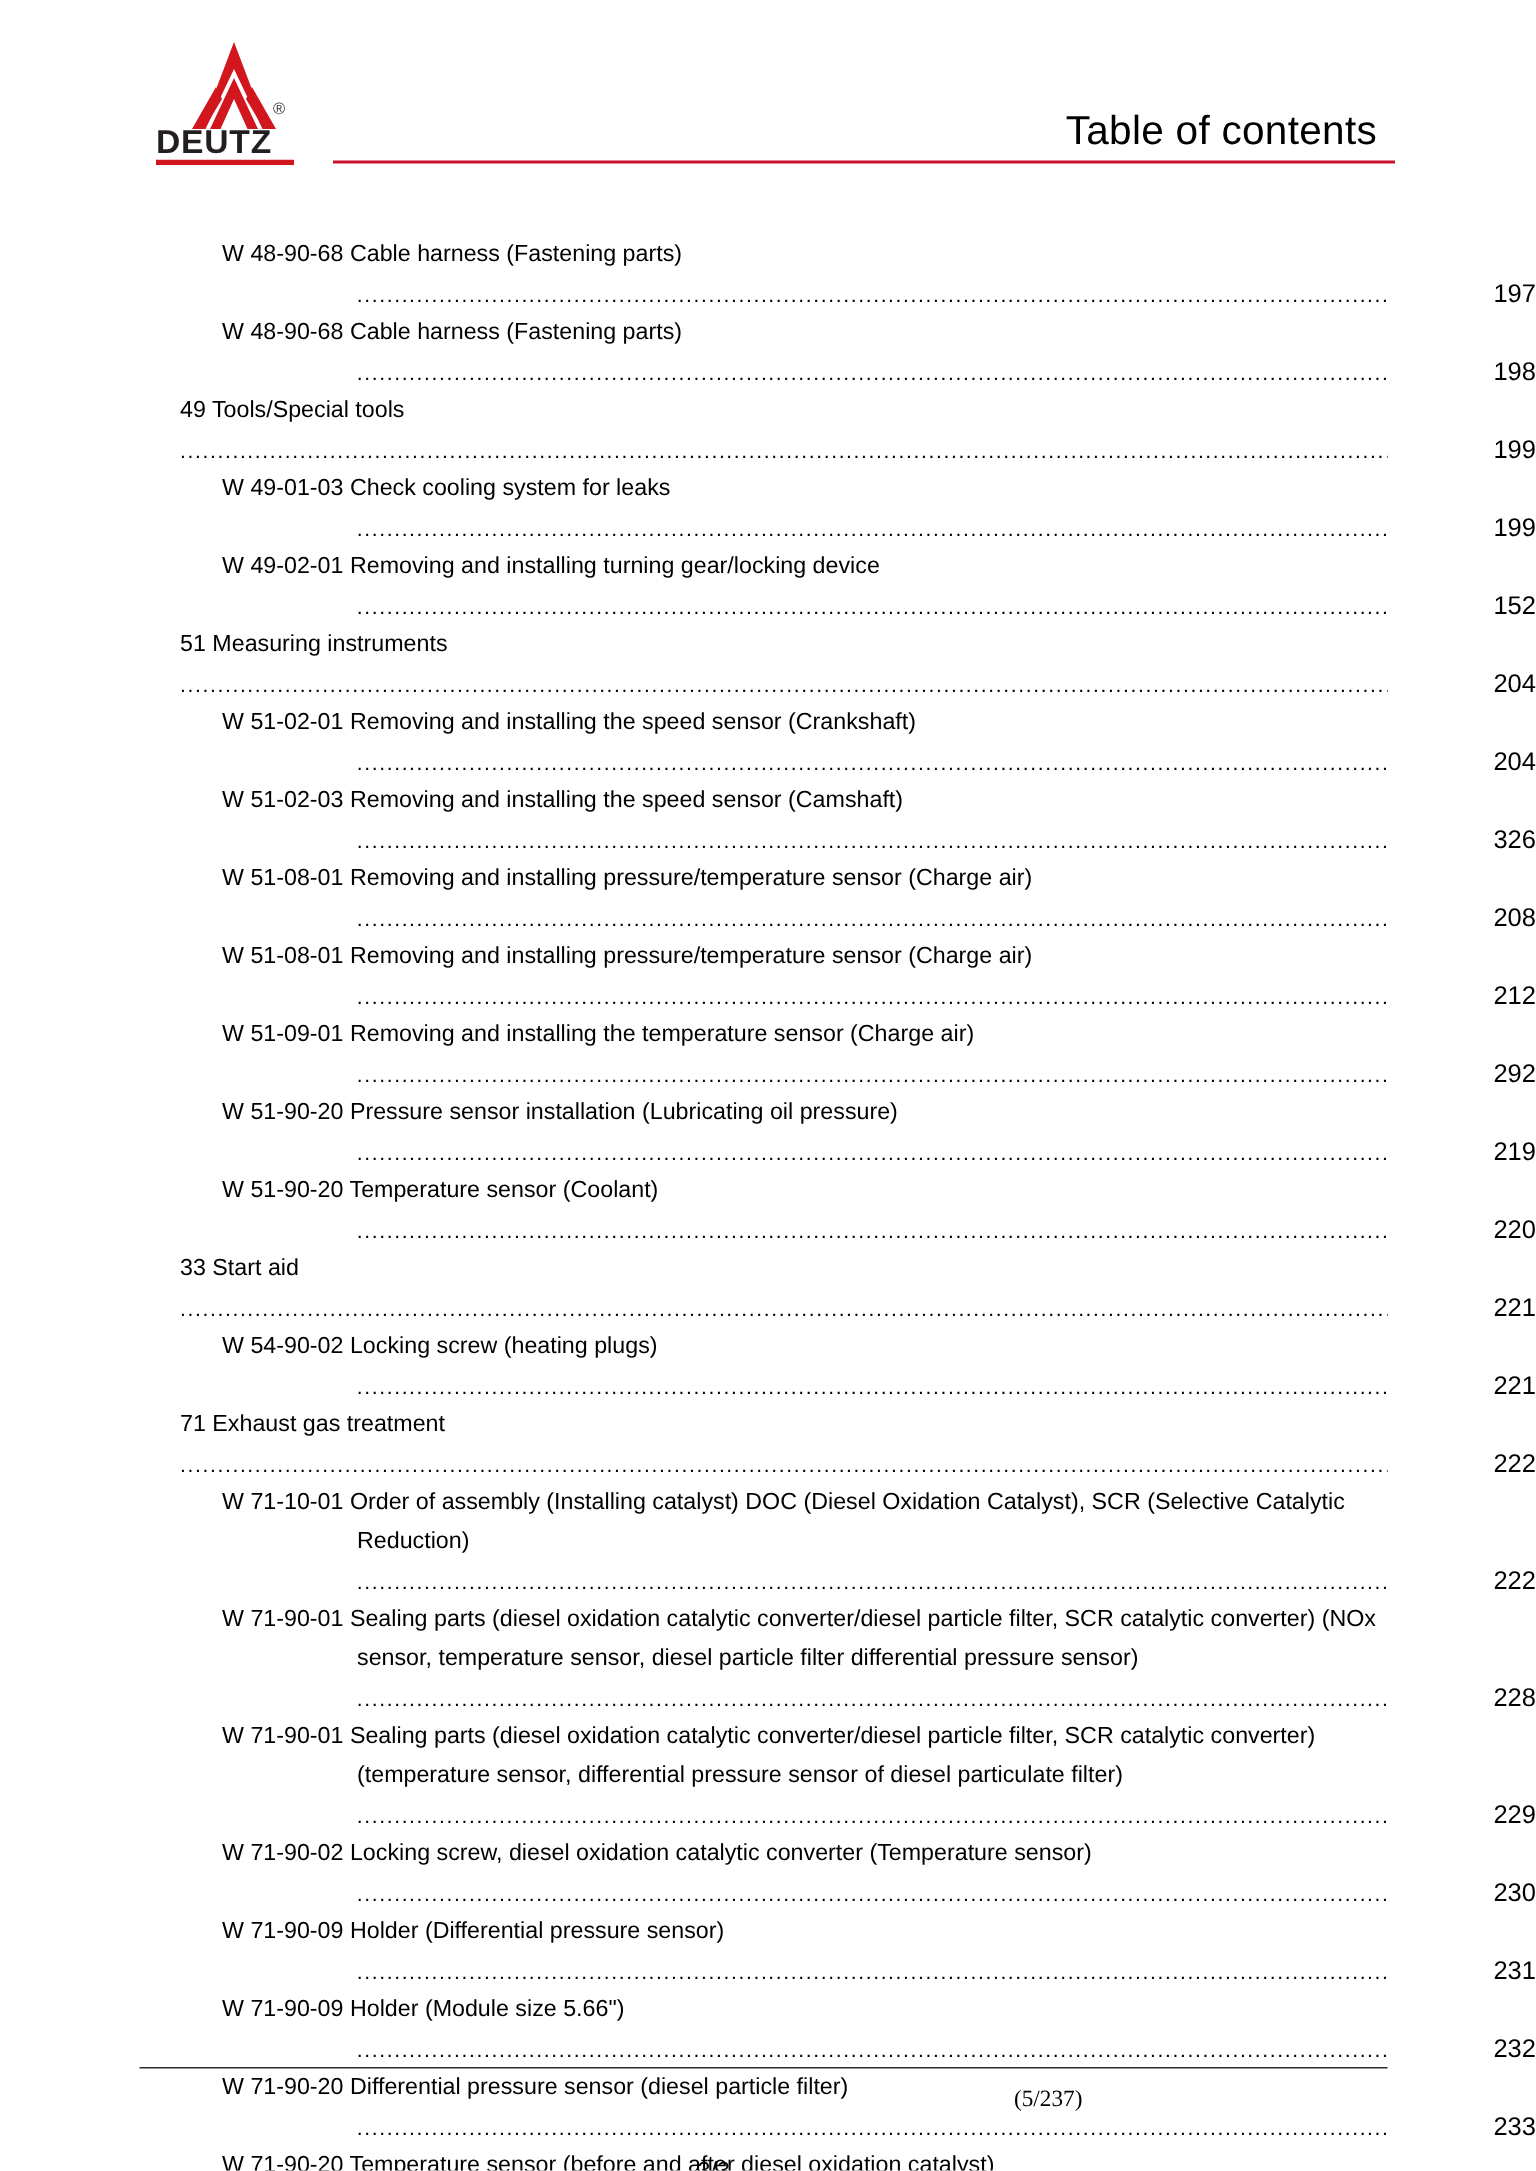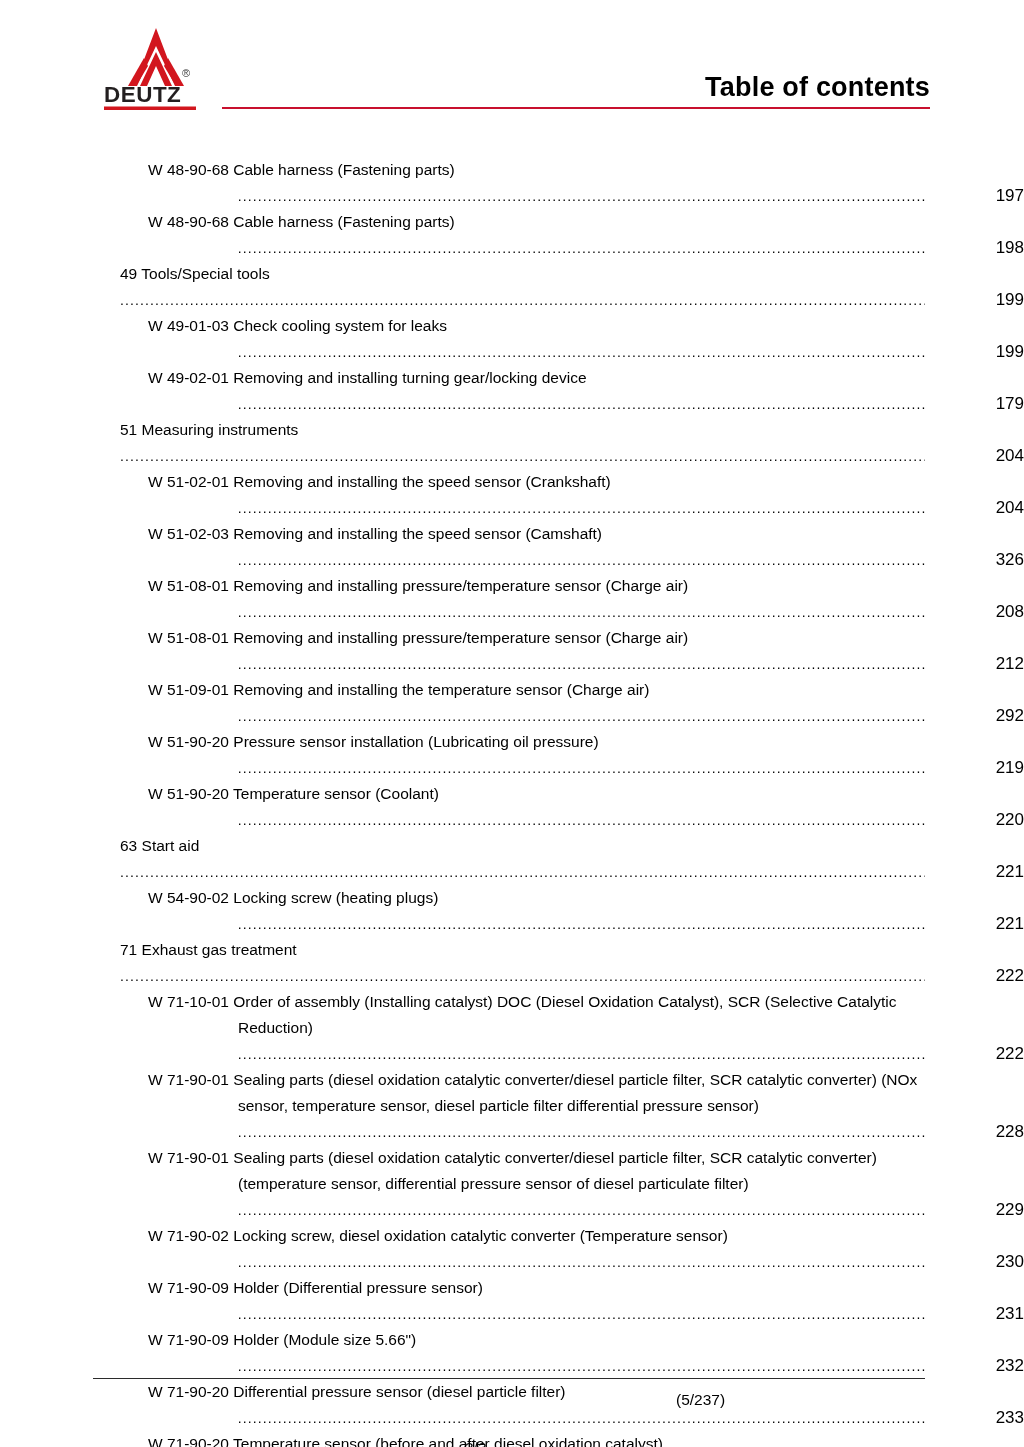--- a/index.html
+++ b/index.html
@@ -49,24 +49,24 @@
   .logo-word {
     position: absolute;
     left: 0;
     top: 54px;
     width: 92px;
     height: 30px;
   }
 
   .header-title {
     position: absolute;
-    right: 94px;
+    right: 106px;
     top: 74px;
     font-size: 27px;
-    font-weight: bold;
+    font-weight: normal;
     letter-spacing: 0.2px;
     line-height: 1;
     white-space: nowrap;
   }
   .header-rule {
     position: absolute;
     left: 222px;
     top: 107px;
     width: 708px;
     height: 0;
@@ -157,20 +157,21 @@
     font-size: 15.5px;
     line-height: 20px;
     margin-top: 48px;
   }
   .footer-total {
     position: absolute;
     left: 676px;
     top: 12px;
     font-size: 15.5px;
     line-height: 20px;
+    font-family: Liberation Serif, serif;
   }
 </style>
 </head>
 <body>
 
 <div class="header">
 
   <div class="logo-wrap">
     <svg class="logo-mark" viewBox="0 0 104 60">
       <path d="M52 0 L30 58 L38.5 58 L52 27 L65.5 58 L74 58 Z" fill="#d2161e"></path>
@@ -211,21 +212,21 @@
     </div>
     <div class="toc-entry lvl2">
       <div class="entry-body">
         <span class="entry-text"><span>W 49-01-03</span><span> Check cooling system for leaks</span><span class="leader lead-box"> ........................................................................................................................................................................................................</span></span>
         <span class="entry-page">199</span>
       </div>
     </div>
     <div class="toc-entry lvl2">
       <div class="entry-body">
         <span class="entry-text"><span>W 49-02-01</span><span> Removing and installing turning gear/locking device</span><span class="leader lead-box"> ........................................................................................................................................................................................................</span></span>
-        <span class="entry-page">179</span>
+        <span class="entry-page">152</span>
       </div>
     </div>
     <div class="toc-entry lvl1">
       <div class="entry-body">
         <span class="entry-text"><span>51</span><span> Measuring instruments</span><span class="leader lead-box"> ........................................................................................................................................................................................................</span></span>
         <span class="entry-page">204</span>
       </div>
     </div>
     <div class="toc-entry lvl2">
       <div class="entry-body">
@@ -264,21 +265,21 @@
       </div>
     </div>
     <div class="toc-entry lvl2">
       <div class="entry-body">
         <span class="entry-text"><span>W 51-90-20</span><span> Temperature sensor (Coolant)</span><span class="leader lead-box"> ........................................................................................................................................................................................................</span></span>
         <span class="entry-page">220</span>
       </div>
     </div>
     <div class="toc-entry lvl1">
       <div class="entry-body">
-        <span class="entry-text"><span>63</span><span> Start aid</span><span class="leader lead-box"> ........................................................................................................................................................................................................</span></span>
+        <span class="entry-text"><span>33</span><span> Start aid</span><span class="leader lead-box"> ........................................................................................................................................................................................................</span></span>
         <span class="entry-page">221</span>
       </div>
     </div>
     <div class="toc-entry lvl2">
       <div class="entry-body">
         <span class="entry-text"><span>W 54-90-02</span><span> Locking screw (heating plugs)</span><span class="leader lead-box"> ........................................................................................................................................................................................................</span></span>
         <span class="entry-page">221</span>
       </div>
     </div>
     <div class="toc-entry lvl1">

